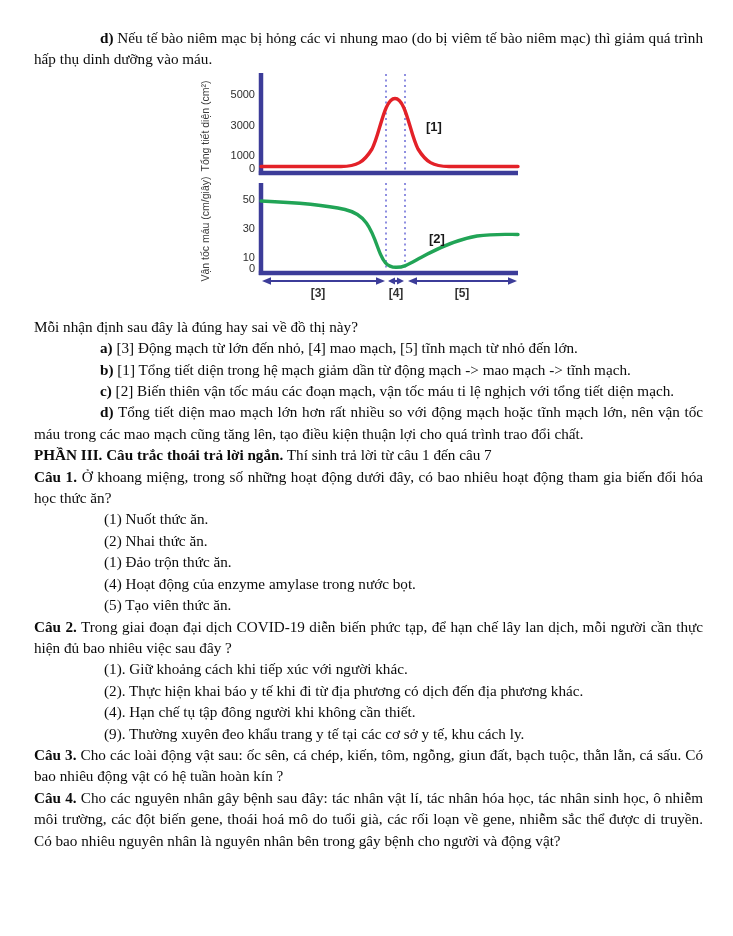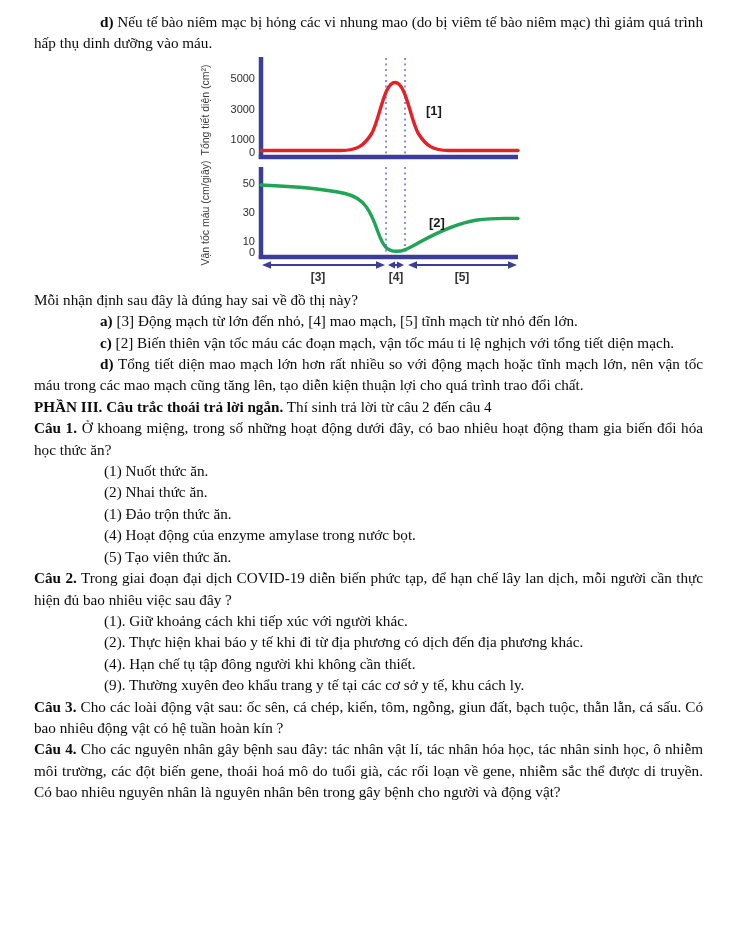--- a/index.html
+++ b/index.html
@@ -1,33 +1,33 @@
 <!DOCTYPE html>
 <html><head>
 <meta charset="utf-8">
 <style>
   html,body{margin:0;padding:0;background:#ffffff;}
   .page{
     position:relative;
     width:733px;height:936px;
     box-sizing:border-box;
-    padding:11px 30px 0 34px;
+    padding:27px 30px 0 34px;
     background:#ffffff;
     overflow:hidden;
     font-family:"Liberation Serif", serif;
     font-size:15.2px;
     line-height:21.4px;
     color:#0b0b0b;
     text-align:justify;
   }
   p{margin:0;padding:0;}
   .indent{text-indent:66px;}
   .opt{text-indent:70px;}
   b{font-weight:bold;}
-  figure{margin:1px 0 4px 161px;padding:0;width:332px;height:230px;}
+  figure{margin:1px 0 15px 161px;padding:0;width:332px;height:230px;}
   svg{display:block;}
   .chart-text{font-family:"Liberation Sans", sans-serif;fill:#2e2e2e;}
   .tick{font-size:11px;fill:#2e2e2e;}
   .axlabel{font-size:10.5px;fill:#3a3a3a;}
   .curvelabel{font-size:13px;font-weight:bold;fill:#1a1a1a;}
   .seglabel{font-size:12px;font-weight:bold;fill:#333333;}
   .dotted{stroke:#6b6bd6;stroke-width:1.5;stroke-dasharray:2,3.5;fill:none;}
 </style>
 </head>
 <body>
@@ -87,24 +87,25 @@
         <text x="123" y="226">[3]</text>
         <text x="201" y="226">[4]</text>
         <text x="267" y="226">[5]</text>
       </g>
     </svg>
   </figure>
 
   <p>Mỗi nhận định sau đây là đúng hay sai về đồ thị này?</p>
 
   <p class="indent"><b>a)</b> <span>[3] Động mạch từ lớn đến nhỏ, [4] mao mạch, [5] tĩnh mạch từ nhỏ đến lớn.</span></p>
+  <p class="indent"><b>b)</b> <span>[1] Tổng tiết diện trong hệ mạch giảm dần từ động mạch -&gt; mao mạch -&gt; tĩnh mạch.</span></p>
   <p class="indent"><b>c)</b> <span>[2] Biến thiên vận tốc máu các đoạn mạch, vận tốc máu ti lệ nghịch với tổng tiết diện mạch.</span></p>
-  <p class="indent"><b>d)</b> <span>Tổng tiết diện mao mạch lớn hơn rất nhiều so với động mạch hoặc tĩnh mạch lớn, nên vận tốc máu trong các mao mạch cũng tăng lên, tạo diễn kiện thuận lợi cho quá trình trao đổi chất.</span></p>
+  <p class="indent"><b>d)</b> <span>Tổng tiết diện mao mạch lớn hơn rất nhiều so với động mạch hoặc tĩnh mạch lớn, nên vận tốc máu trong các mao mạch cũng tăng lên, tạo điều kiện thuận lợi cho quá trình trao đổi chất.</span></p>
 
-  <p><b>PHẦN III. Câu trắc thoái trả lời ngắn.</b> <span>Thí sinh trả lời từ câu 2 đến câu 4</span></p>
+  <p><b>PHẦN III. Câu trắc thoái trả lời ngắn.</b> <span>Thí sinh trả lời từ câu 1 đến câu 7</span></p>
 
   <p><b>Câu 1.</b> <span>Ở khoang miệng, trong số những hoạt động dưới đây, có bao nhiêu hoạt động tham gia biến đổi hóa học thức ăn?</span></p>
   <p class="opt">(1) Nuốt thức ăn.</p>
   <p class="opt">(2) Nhai thức ăn.</p>
   <p class="opt">(1) Đảo trộn thức ăn.</p>
   <p class="opt">(4) Hoạt động của enzyme amylase trong nước bọt.</p>
   <p class="opt">(5) Tạo viên thức ăn.</p>
 
   <p><b>Câu 2.</b> <span>Trong giai đoạn đại dịch COVID-19 diễn biến phức tạp, để hạn chế lây lan dịch, mỗi người cần thực hiện đủ bao nhiêu việc sau đây ?</span></p>
   <p class="opt">(1). Giữ khoảng cách khi tiếp xúc với người khác.</p>

